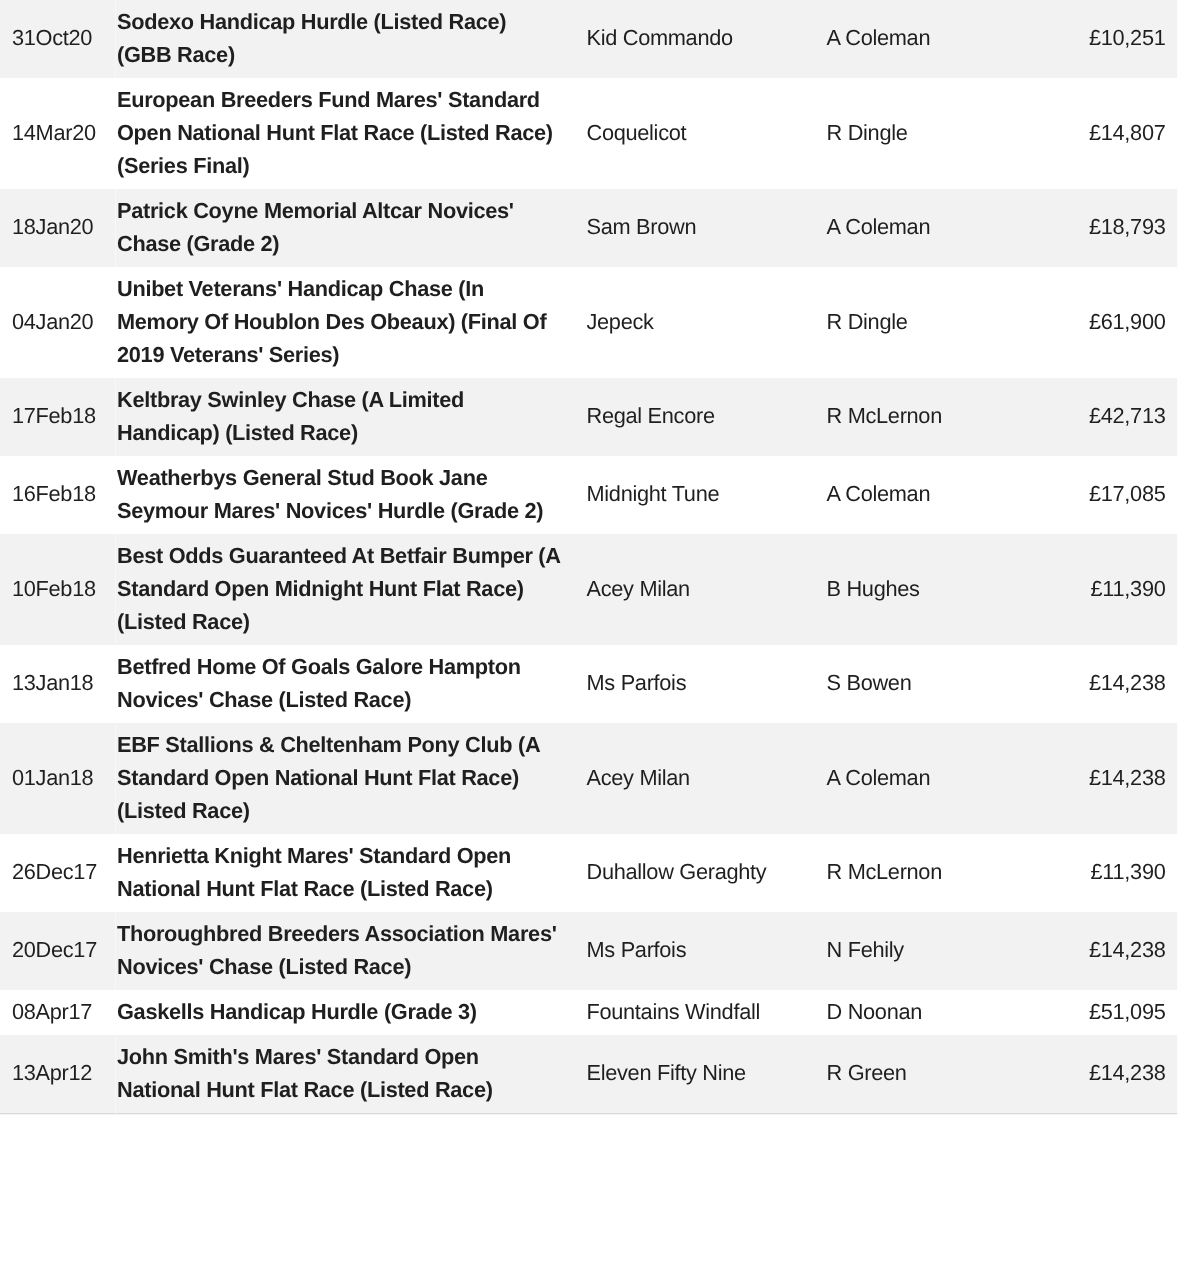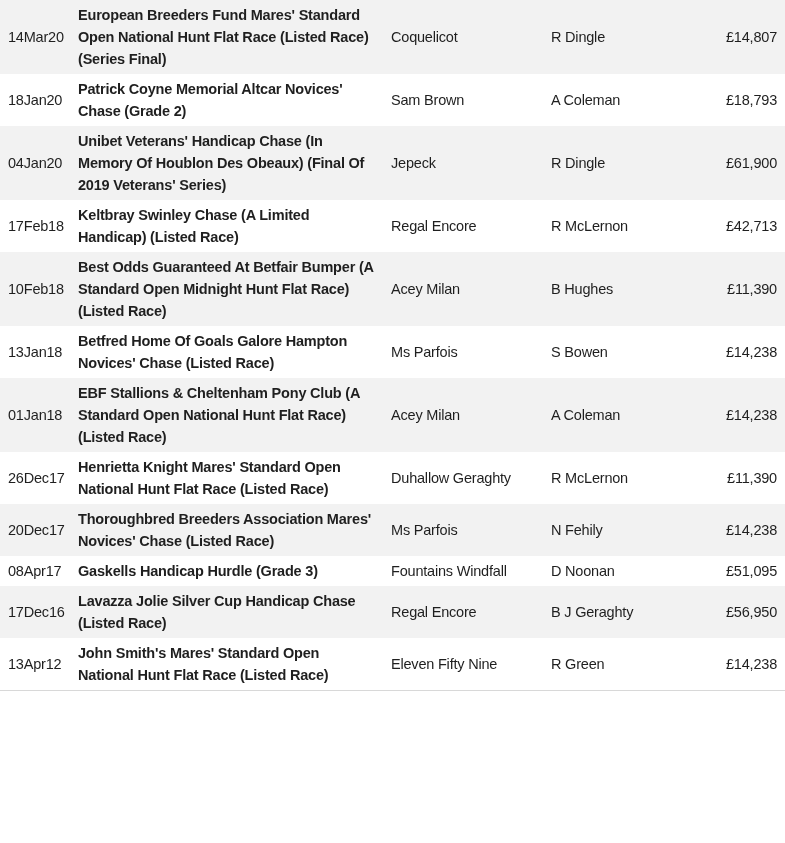--- a/index.html
+++ b/index.html
@@ -56,20 +56,27 @@
   <table class="results-table">
     <colgroup>
       <col style="width:77px">
       <col style="width:313px">
       <col style="width:160px">
       <col style="width:158px">
       <col style="width:77px">
     </colgroup>
     <tbody>
         <tr>
+          <td class="col-date">31Oct20</td>
+          <td class="col-race">Sodexo Handicap Hurdle (Listed Race) (GBB Race)</td>
+          <td class="col-horse">Kid Commando</td>
+          <td class="col-jockey">A Coleman</td>
+          <td class="col-prize">£10,251</td>
+        </tr>
+        <tr>
           <td class="col-date">14Mar20</td>
           <td class="col-race">European Breeders Fund Mares' Standard Open National Hunt Flat Race (Listed Race) (Series Final)</td>
           <td class="col-horse">Coquelicot</td>
           <td class="col-jockey">R Dingle</td>
           <td class="col-prize">£14,807</td>
         </tr>
         <tr>
           <td class="col-date">18Jan20</td>
           <td class="col-race">Patrick Coyne Memorial Altcar Novices' Chase (Grade 2)</td>
           <td class="col-horse">Sam Brown</td>
@@ -82,20 +89,27 @@
           <td class="col-horse">Jepeck</td>
           <td class="col-jockey">R Dingle</td>
           <td class="col-prize">£61,900</td>
         </tr>
         <tr>
           <td class="col-date">17Feb18</td>
           <td class="col-race">Keltbray Swinley Chase (A Limited Handicap) (Listed Race)</td>
           <td class="col-horse">Regal Encore</td>
           <td class="col-jockey">R McLernon</td>
           <td class="col-prize">£42,713</td>
+        </tr>
+        <tr>
+          <td class="col-date">16Feb18</td>
+          <td class="col-race">Weatherbys General Stud Book Jane Seymour Mares' Novices' Hurdle (Grade 2)</td>
+          <td class="col-horse">Midnight Tune</td>
+          <td class="col-jockey">A Coleman</td>
+          <td class="col-prize">£17,085</td>
         </tr>
         <tr>
           <td class="col-date">10Feb18</td>
           <td class="col-race">Best Odds Guaranteed At Betfair Bumper (A Standard Open Midnight Hunt Flat Race) (Listed Race)</td>
           <td class="col-horse">Acey Milan</td>
           <td class="col-jockey">B Hughes</td>
           <td class="col-prize">£11,390</td>
         </tr>
         <tr>
           <td class="col-date">13Jan18</td>
@@ -126,27 +140,20 @@
           <td class="col-prize">£14,238</td>
         </tr>
         <tr>
           <td class="col-date">08Apr17</td>
           <td class="col-race">Gaskells Handicap Hurdle (Grade 3)</td>
           <td class="col-horse">Fountains Windfall</td>
           <td class="col-jockey">D Noonan</td>
           <td class="col-prize">£51,095</td>
         </tr>
         <tr>
-          <td class="col-date">17Dec16</td>
-          <td class="col-race">Lavazza Jolie Silver Cup Handicap Chase (Listed Race)</td>
-          <td class="col-horse">Regal Encore</td>
-          <td class="col-jockey">B J Geraghty</td>
-          <td class="col-prize">£56,950</td>
-        </tr>
-        <tr>
           <td class="col-date">13Apr12</td>
           <td class="col-race">John Smith's Mares' Standard Open National Hunt Flat Race (Listed Race)</td>
           <td class="col-horse">Eleven Fifty Nine</td>
           <td class="col-jockey">R Green</td>
           <td class="col-prize">£14,238</td>
         </tr>
       </tbody>
   </table>
 </div>
 

